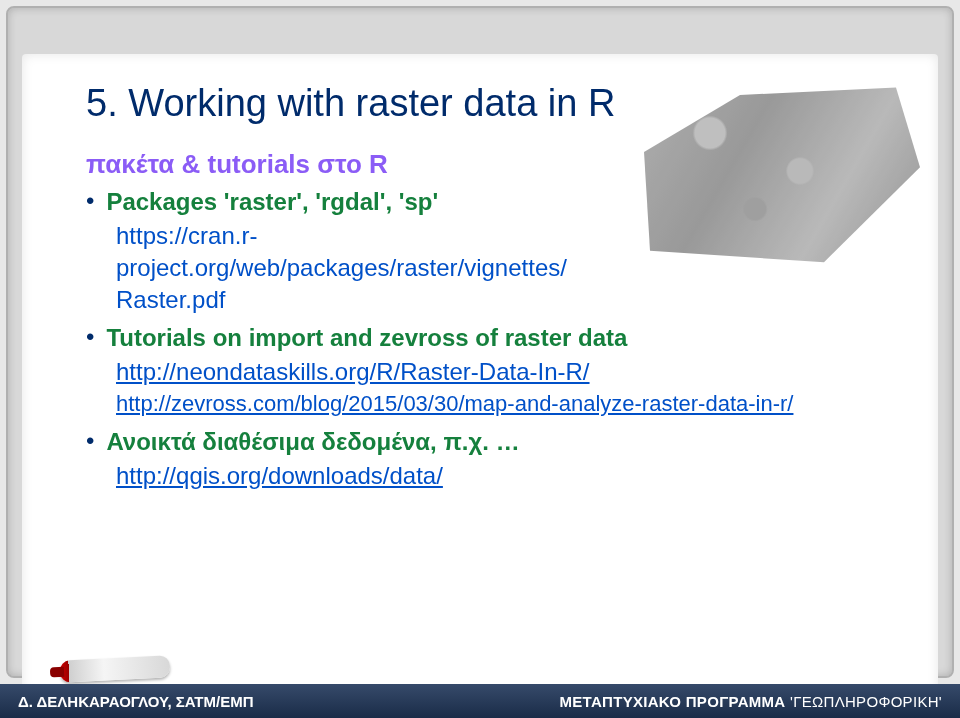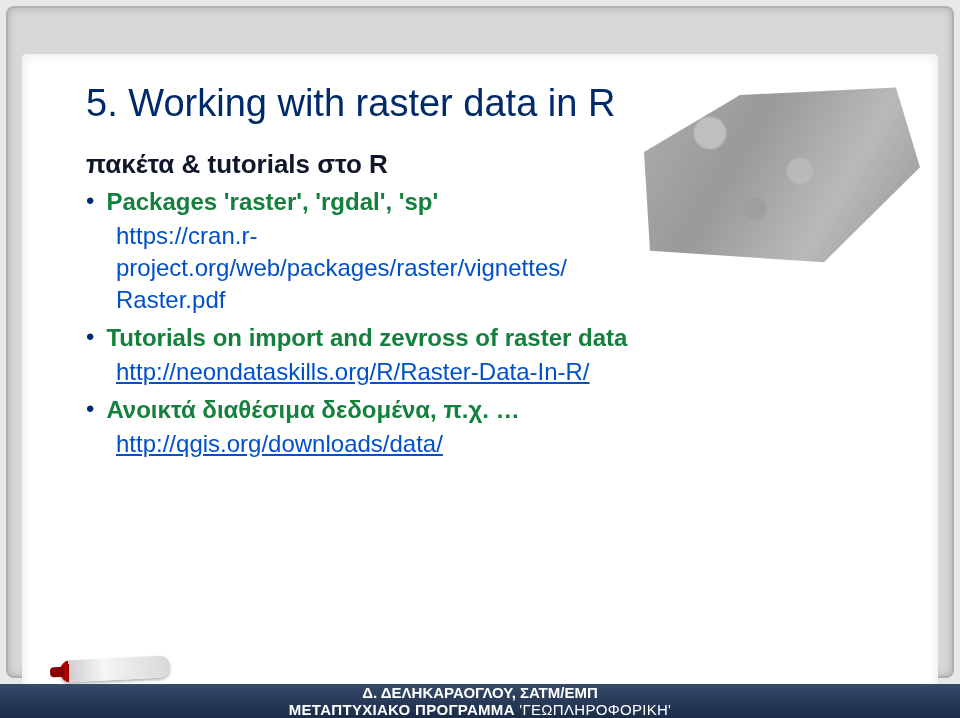--- a/index.html
+++ b/index.html
@@ -14,21 +14,21 @@
   }
   .board-inner {
     width: 100%; height: 100%;
     background: #ffffff; border-radius: 4px;
     box-shadow: inset 0 0 12px rgba(0,0,0,0.1);
     position: relative; padding: 28px 50px 20px 64px; margin-top: 32px;
   }
 
   .title { color: #002b6b; font-size: 38px; font-weight: 400; margin-bottom: 24px; }
 
-  .subtitle { color: #0f172a; font-size: 26px; font-weight: bold; margin-bottom: 6px; }
+  .subtitle { color: #8b5cf6; font-size: 26px; font-weight: bold; margin-bottom: 6px; }
 
   .bullet-row { display: flex; align-items: flex-start; margin-bottom: 2px; }
   .bullet-dot { color: #002b6b; font-size: 24px; line-height: 30px; margin-right: 12px; flex: 0 0 auto; }
   .bullet-text { font-size: 24px; line-height: 32px; color: #15803d; font-weight: bold; }
 
   .link { color: #0050c8; font-size: 24px; line-height: 32px; margin-left: 30px; text-decoration: underline; }
   .link.nou { text-decoration: none; }
   .link.sm { font-size: 22px; }
 
   .terrain {
@@ -52,21 +52,21 @@
   }
   .marker::before {
     content: ""; position: absolute; left: -10px; top: 6px; width: 14px; height: 10px;
     background: #8a0000; border-radius: 4px 0 0 4px;
   }
 
   .footer {
     position: absolute; left: 0; right: 0; bottom: 0; height: 34px;
     background: linear-gradient(#364a6a, #1a2c48);
     display: flex; justify-content: space-between; align-items: center;
-    padding: 0 18px; color: #fff; font-size: 15px; font-weight: bold; flex-direction: column;
+    padding: 0 18px; color: #fff; font-size: 15px; font-weight: bold;
   }
   .footer-right { letter-spacing: 0.3px; text-align: right; }
   .footer-right .light { font-weight: normal; }
 </style>
 </head>
 <body>
 
 <div class="board-outer">
   <div class="board-inner">
 
@@ -86,20 +86,21 @@
       <div class="link nou">project.org/web/packages/raster/vignettes/</div>
       <div class="link nou">Raster.pdf</div>
     </div>
 
     <div class="bullet-row" style="margin-top:6px;">
       <span class="bullet-dot">•</span>
       <span class="bullet-text">Tutorials on import and zevross of raster data</span>
     </div>
 
     <div class="link">http://neondataskills.org/R/Raster-Data-In-R/</div>
+    <div class="link sm">http://zevross.com/blog/2015/03/30/map-and-analyze-raster-data-in-r/</div>
 
     <div class="bullet-row" style="margin-top:6px;">
       <span class="bullet-dot">•</span>
       <span class="bullet-text">Ανοικτά διαθέσιμα δεδομένα, π.χ. …</span>
     </div>
 
     <div class="link">http://qgis.org/downloads/data/</div>
 
     <div class="marker"></div>
   </div>

